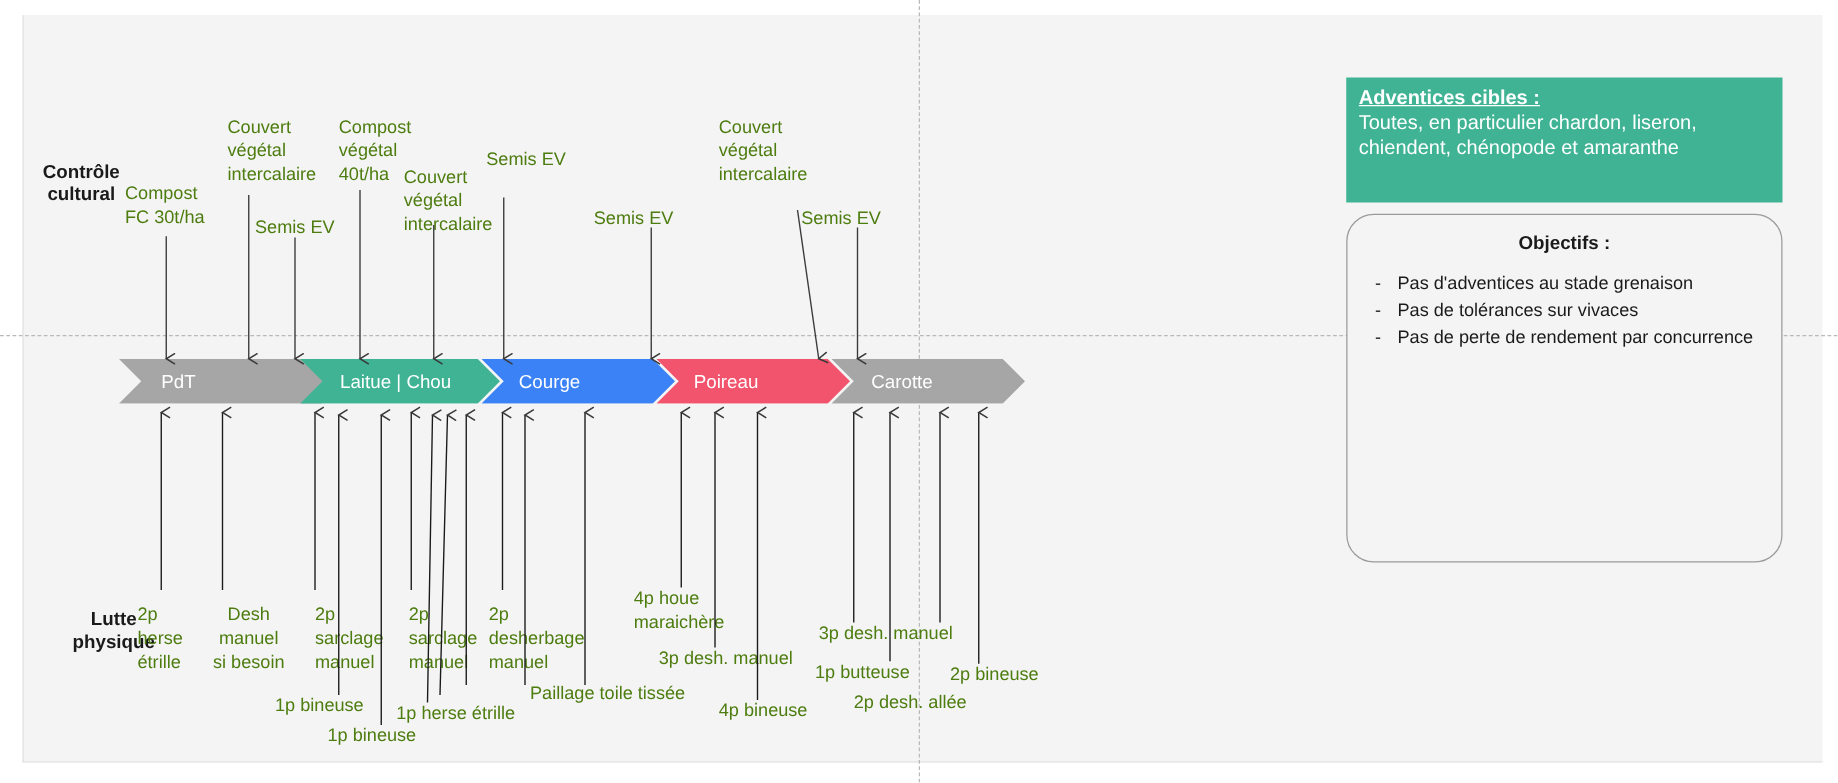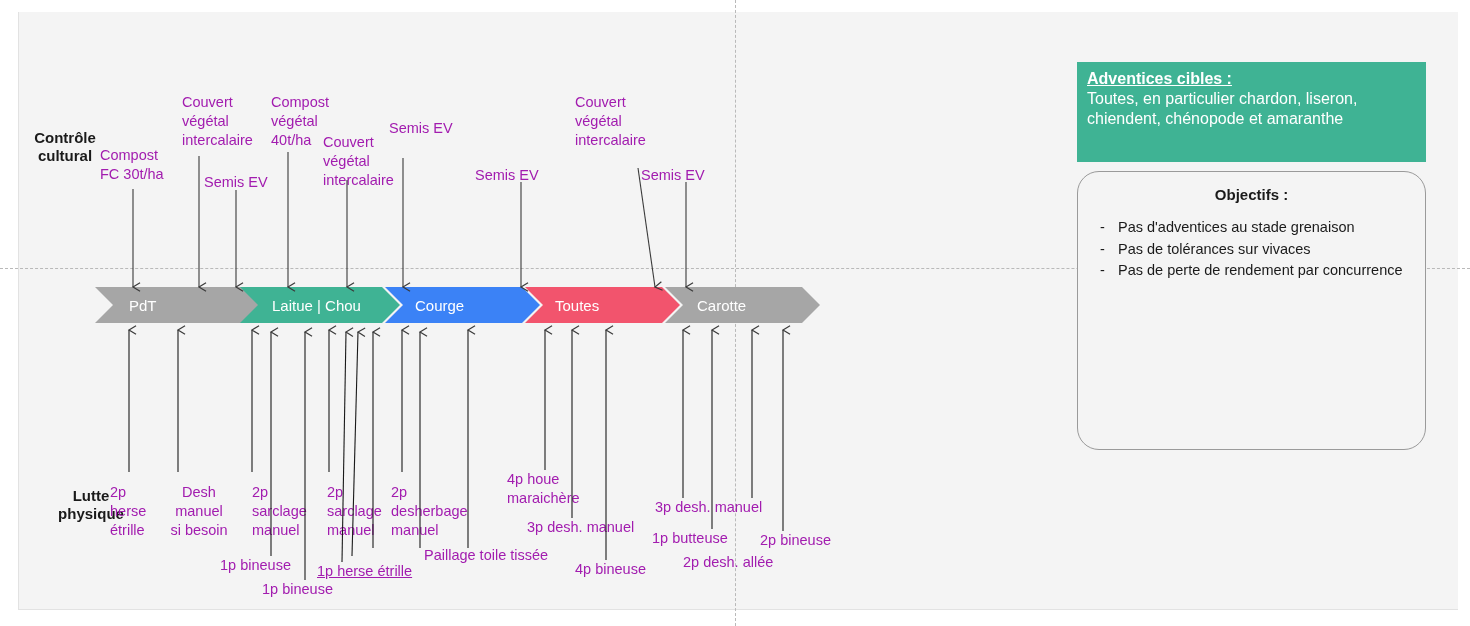--- a/index.html
+++ b/index.html
@@ -18,21 +18,21 @@
   .sec-label{position:absolute;font-weight:bold;font-size:15px;color:#1a1a1a;line-height:1.18;
              text-align:center;white-space:pre-line;}
 
   
   .band{position:absolute;left:95px;top:287px;height:36px;}
   .chev{position:absolute;top:0;height:36px;display:flex;align-items:center;
         box-sizing:border-box;}
   .chev span{color:#ffffff;font-size:15px;white-space:nowrap;}
 
   
-  .note{position:absolute;font-size:14.5px;color:#a21caf;line-height:1.30;white-space:pre-line;}
+  .note{position:absolute;font-size:14.5px;color:#4d7c0f;line-height:1.30;white-space:pre-line;}
 
   
   svg.ov{position:absolute;left:0;top:0;width:1470px;height:626px;pointer-events:none;}
 
   
   .box-target{position:absolute;left:1077px;top:62px;width:349px;height:100px;
               background:#3fb394;color:#ffffff;box-sizing:border-box;padding:8px 10px 0 10px;}
   .box-target .ttl{font-size:16px;text-decoration:underline;font-weight:bold;margin-bottom:1px;display:block;}
   .box-target .bdy{font-size:16px;line-height:1.26;display:block;}
 
@@ -65,21 +65,21 @@
     <div class="chev" style="left:145px;width:160px;background:#3fb394;padding-left:32px;
                 clip-path:polygon(0 0,142px 0,160px 18px,142px 36px,0 36px,18px 18px);">
       <span>Laitue | Chou</span>
     </div>
     <div class="chev" style="left:290px;width:155px;background:#3b82f6;padding-left:30px;
                 clip-path:polygon(0 0,137px 0,155px 18px,137px 36px,0 36px,18px 18px);align-items:center;">
       <span>Courge</span>
     </div>
     <div class="chev" style="left:430px;width:155px;background:#f2546d;padding-left:30px;
                 clip-path:polygon(0 0,137px 0,155px 18px,137px 36px,0 36px,18px 18px);">
-      <span>Toutes</span>
+      <span>Poireau</span>
     </div>
     <div class="chev" style="left:570px;width:155px;background:#a6a6a6;padding-left:32px;
                 clip-path:polygon(0 0,137px 0,155px 18px,137px 36px,0 36px,18px 18px);">
       <span>Carotte</span>
     </div>
   </div>
 
   <div class="note" style="left:100px;top:146px;width:82px;">Compost
 FC 30t/ha</div>
   <div class="note" style="left:182px;top:93px;width:92px;">Couvert
@@ -106,21 +106,21 @@
 manuel
 si besoin</div>
   <div class="note" style="left:252px;top:483px;width:70px;">2p
 sarclage
 manuel</div>
   <div class="note" style="left:220px;top:556px;width:100px;">1p bineuse</div>
   <div class="note" style="left:262px;top:580px;width:100px;">1p bineuse</div>
   <div class="note" style="left:327px;top:483px;width:70px;">2p
 sarclage
 manuel</div>
-  <div class="note" style="left:317px;top:562px;width:120px;text-decoration:underline;">1p herse étrille</div>
+  <div class="note" style="left:317px;top:562px;width:120px;">1p herse étrille</div>
   <div class="note" style="left:391px;top:483px;width:90px;">2p
 desherbage
 manuel</div>
   <div class="note" style="left:424px;top:546px;width:160px;">Paillage toile tissée</div>
   <div class="note" style="left:507px;top:470px;width:96px;">4p houe
 maraichère</div>
   <div class="note" style="left:527px;top:518px;width:130px;">3p desh. manuel</div>
   <div class="note" style="left:575px;top:560px;width:100px;">4p bineuse</div>
   <div class="note" style="left:655px;top:498px;width:134px;">3p desh. manuel</div>
   <div class="note" style="left:652px;top:529px;width:104px;">1p butteuse</div>

